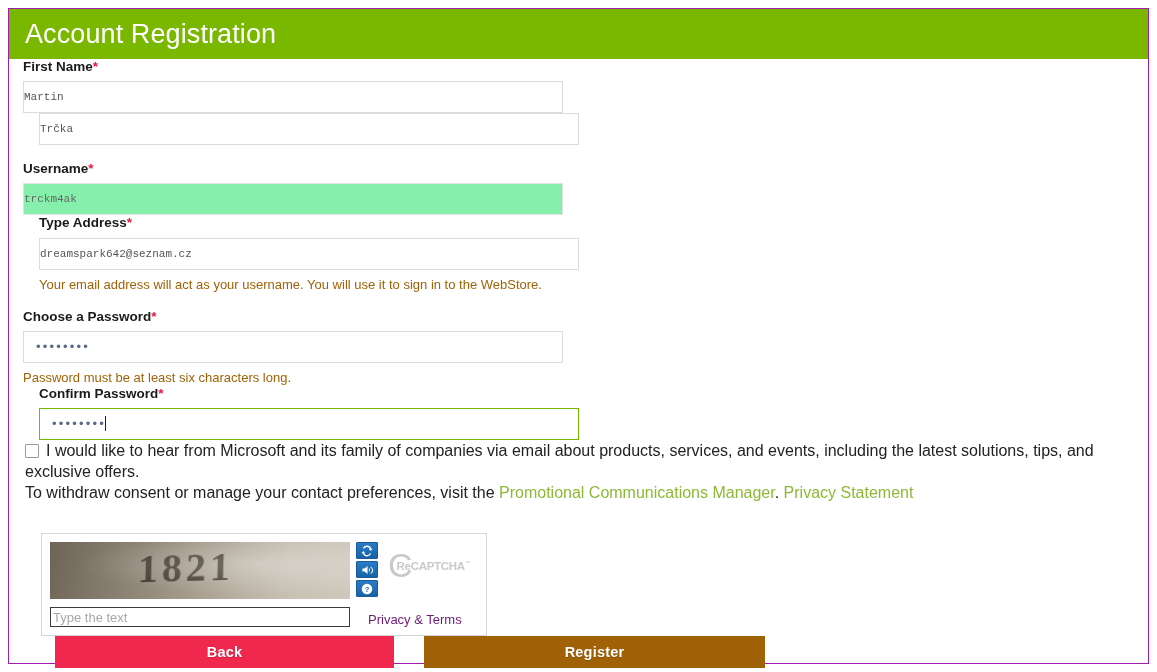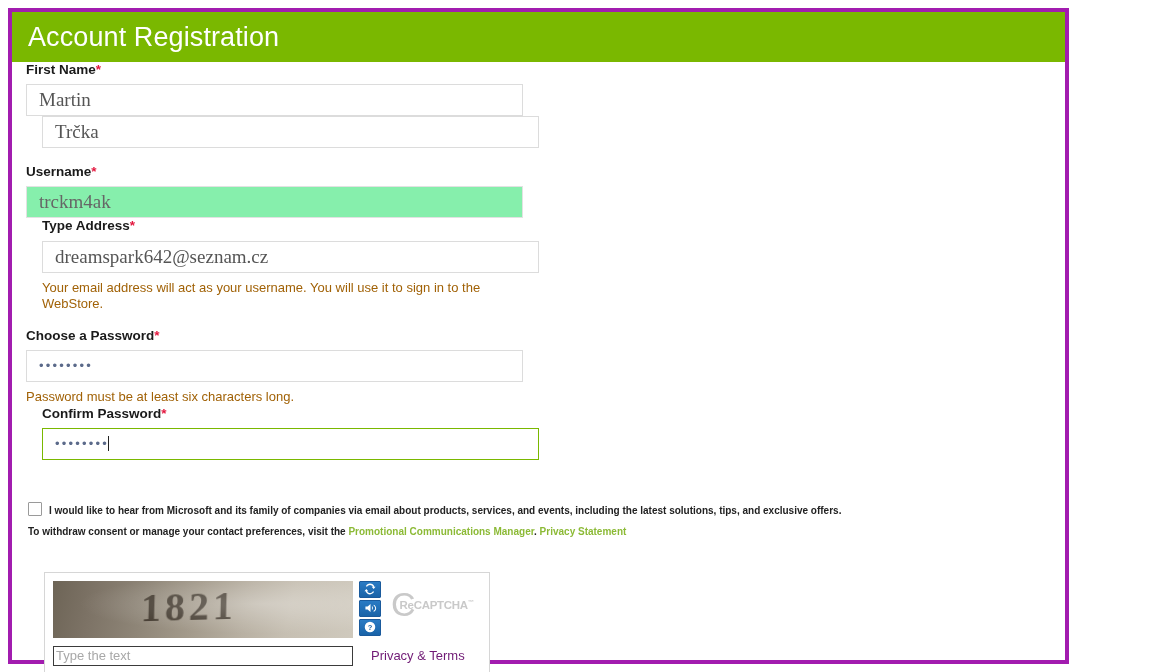--- a/index.html
+++ b/index.html
@@ -14,24 +14,24 @@
   .page {
     position: relative;
     width: 1157px;
     height: 672px;
     box-sizing: border-box;
   }
   .panel {
     position: absolute;
     left: 8px;
     top: 8px;
-    width: 1061px;
+    width: 1141px;
     height: 656px;
     box-sizing: border-box;
-    border: 4px solid #a21caf;
+    border: 1px solid #a21caf;
     background: #ffffff;
   }
   .header {
     height: 50px;
     background: #7ab800;
     display: flex;
     align-items: center;
     padding-left: 16px;
     box-sizing: border-box;
   }
@@ -70,24 +70,24 @@
     color: #e3173e;
     font-weight: bold;
   }
   .text-input {
     display: block;
     width: 100%;
     height: 32px;
     box-sizing: border-box;
     border: 1px solid #dcdcdc;
     background: #ffffff;
-    font-size: 19px;
+    font-size: 11px;
     color: #555555;
-    padding: 0 12px;
-    font-family: Liberation Serif, serif;
+    padding: 0 0;
+    font-family: Liberation Mono, monospace;
     outline: none;
     border-radius: 0;
   }
   .text-input.readonly {
     background: #86efac;
     border-color: #e2e2e2;
     color: #666666;
   }
   .pwd-display {
     display: block;
@@ -119,26 +119,24 @@
   }
   .help-text {
     font-size: 13px;
     color: #a16207;
     margin-top: 7px;
     line-height: 1.25;
   }
   .spacer-sm { height: 16px; }
 
   .consent {
-    margin-top: 40px;
     padding-left: 2px;
-    font-size: 10px;
+    font-size: 16px;
     color: #222222;
     line-height: 21px;
-    font-weight: bold;
   }
   .consent .cb {
     display: inline-block;
     width: 14px;
     height: 14px;
     border: 1px solid #9a9a9a;
     background: #ffffff;
     vertical-align: -2px;
     margin-right: 7px;
     box-sizing: border-box;
@@ -228,21 +226,21 @@
     margin-left: -16px;
     margin-top: 2px;
   }
   .rc-tm {
     font-size: 6px;
     vertical-align: super;
     letter-spacing: 0;
   }
   .captcha-bottom {
     display: flex;
-    align-items: center;
+    align-items: flex-end;
     margin-top: 8px;
   }
   .captcha-input {
     width: 300px;
     height: 20px;
     box-sizing: border-box;
     border: 1px solid #3b3b3b;
     font-size: 13px;
     color: #7a7a7a;
     padding: 0 2px;

